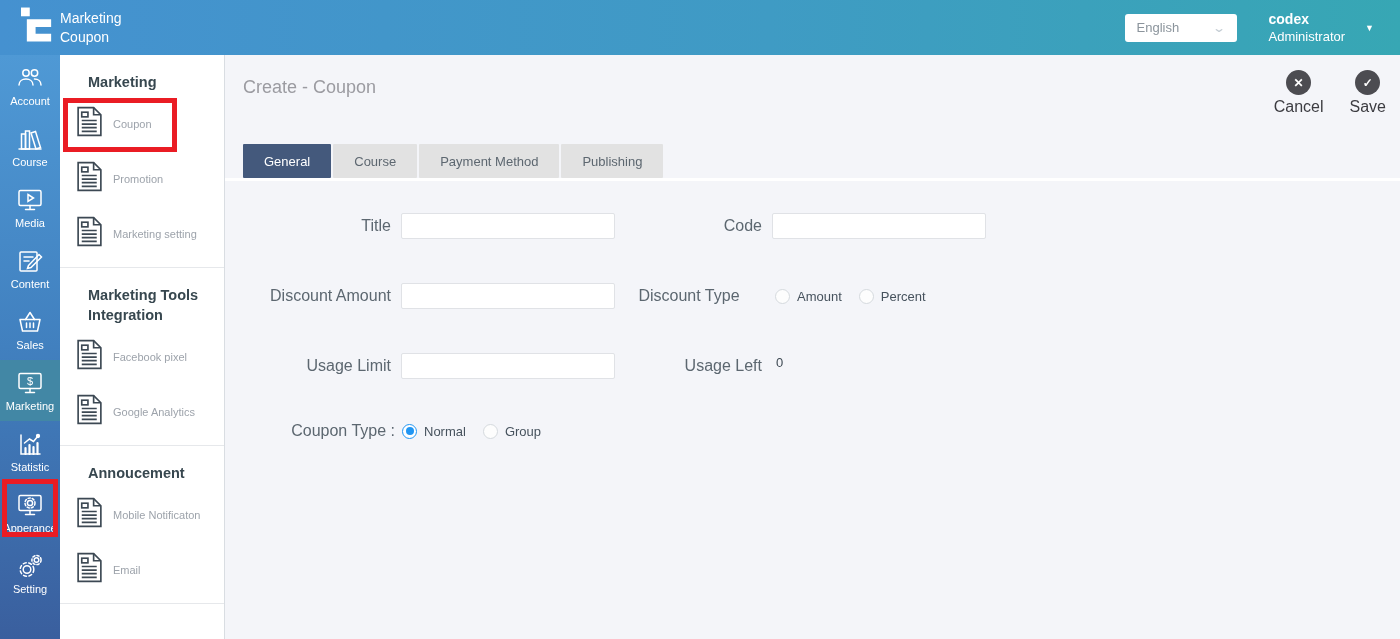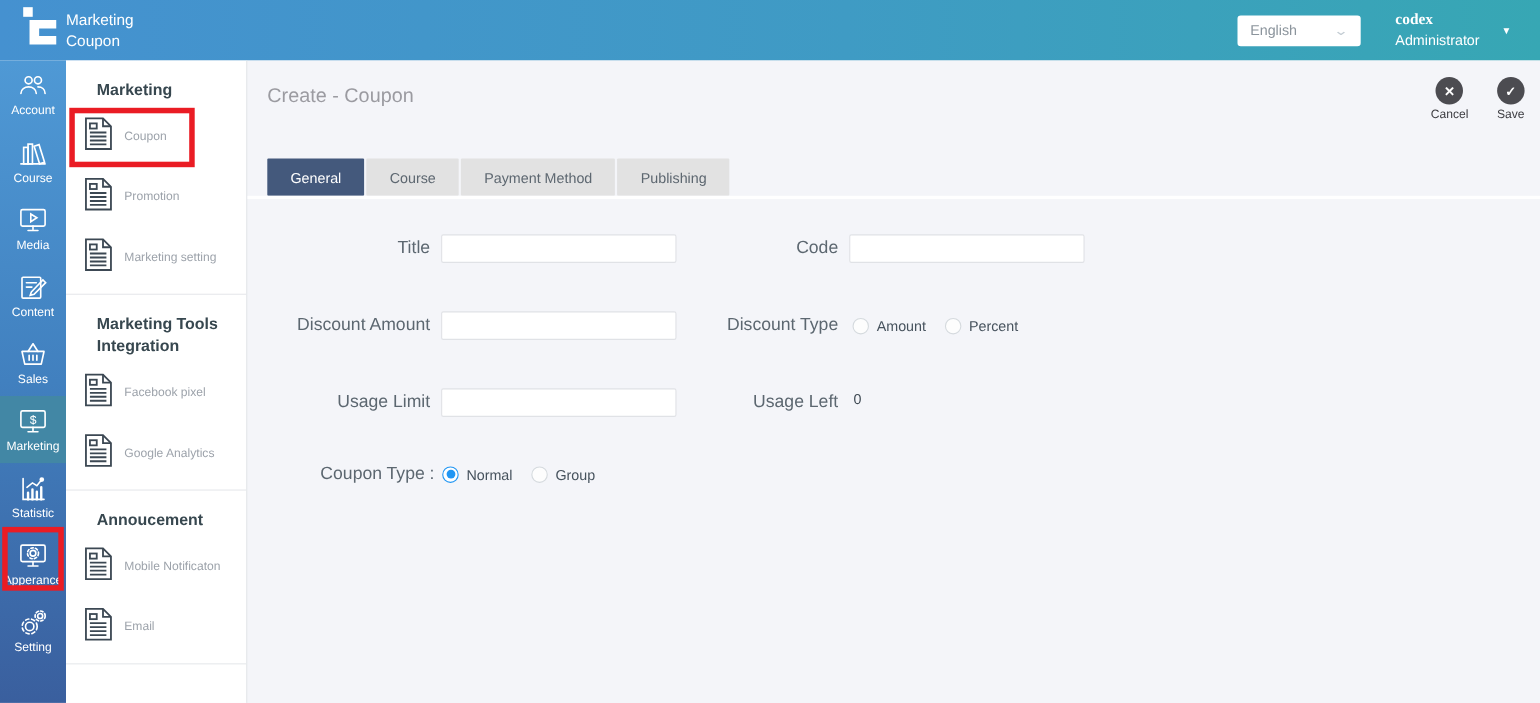--- a/index.html
+++ b/index.html
@@ -18,21 +18,21 @@
   .logo-wrap { padding-left:21px; width:60px; flex:none; }
   .header-title { font-size:14px; line-height:19px; padding-left:0; }
   .header-right { margin-left:auto; display:flex; align-items:center; padding-right:18px; }
   .lang-select {
     width:112px; height:28px; background:#fff; border-radius:3px;
     display:flex; align-items:center; padding:0 12px;
     color:#8b949c; font-size:13px; cursor:pointer;
   }
   .lang-caret { margin-left:auto; color:#c3ccd3; font-size:12px; transform:scaleX(1.4); }
   .user-block { margin-left:32px; font-size:13px; line-height:18px; cursor:pointer; }
-  .user-name { font-weight:bold; font-size:14px;font-family:Liberation Serif, serif; }
+  .user-name { font-weight:bold; font-size:14px; }
   .user-caret { color:#fff; font-size:9px; margin-left:20px; margin-right:8px; cursor:pointer; }
 
   
   .pnav {
     position:absolute; top:55px; left:0; width:60px; height:584px;
     background:linear-gradient(180deg,#4f99d5 0%,#4180bf 50%,#3a5f9e 100%);
   }
   .pnav-item {
     height:61px; display:flex; flex-direction:column; align-items:center;
     justify-content:center; gap:4px; color:#fff; cursor:pointer;text-align:center;
@@ -59,21 +59,21 @@
 
   
   .main { position:absolute; left:225px; top:55px; width:1175px; height:584px; background:#f4f5f9; }
   .page-title { position:absolute; left:18px; top:22px; font-size:18px; color:#9b9ba1; }
   .actions { position:absolute; right:14px; top:15px; display:flex; gap:26px; }
   .action { display:flex; flex-direction:column; align-items:center; gap:3px; cursor:pointer; }
   .action-circle {
     width:25px; height:25px; border-radius:50%; background:#4c4c51; color:#fff;
     display:flex; align-items:center; justify-content:center; font-size:12px; font-weight:bold;
   }
-  .action-label { font-size:11px; color:#3c3c41; }
+  .action-label { font-size:16px; color:#3c3c41; }
 
   .tabs { position:absolute; left:18px; top:89px; display:flex; }
   .tab {
     height:34px; padding:12px 21px; display:flex; align-items:center;
     font-size:13px; background:#e2e2e2; color:#5d6770; margin-right:2px;
     cursor:pointer; border-radius:1px;
   }
   .tab.active { background:#44597c; color:#fff; }
   .tabs-underline { position:absolute; left:0; top:123px; width:100%; height:3px; background:#fff; }
 
@@ -355,21 +355,21 @@
   </div>
   <div class="tabs-underline"></div>
 
   <div class="fl" style="left:0; top:158px; width:166px;">Title</div>
   <input class="f-input" style="left: 176px; top: 158px;" type="text" value="">
   <div class="fl" style="left:391px; top:158px; width:146px;">Code</div>
   <input class="f-input" style="left: 547px; top: 158px;" type="text" value="">
 
   <div class="fl" style="left:0; top:228px; width:166px;">Discount Amount</div>
   <input class="f-input" style="left: 176px; top: 228px;" type="text" value="">
-  <div class="fl" style="left:391px; top:228px; width:146px;">Discount Type</div>
+  <div class="fl" style="left:391px; top:228px; width:146px;text-align:center;">Discount Type</div>
   <div class="radio-row" style="left:550px; top:228px;">
     <span class="radio"></span>
     <span class="radio-label">Amount</span>
     <span class="radio"></span>
     <span class="radio-label">Percent</span>
   </div>
 
   <div class="fl" style="left:0; top:298px; width:166px;">Usage Limit</div>
   <input class="f-input" style="left: 176px; top: 298px;" type="text" value="">
   <div class="fl" style="left:391px; top:298px; width:146px;">Usage Left</div>

